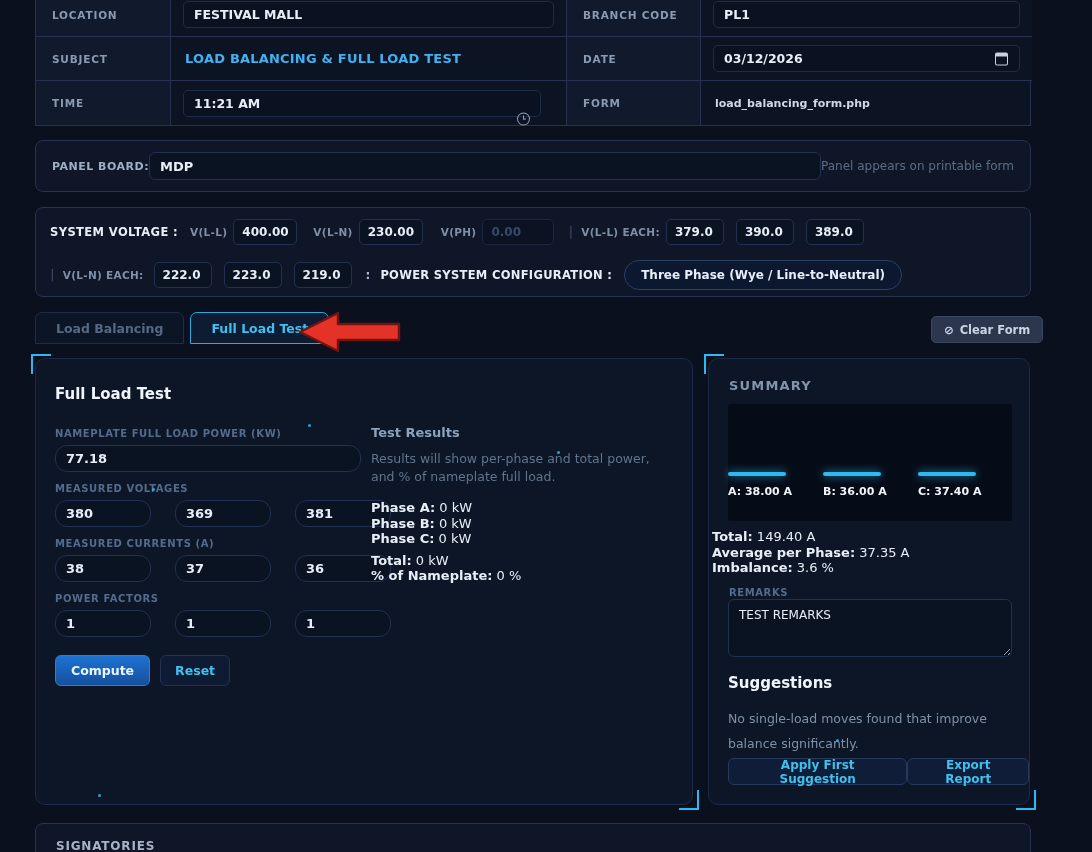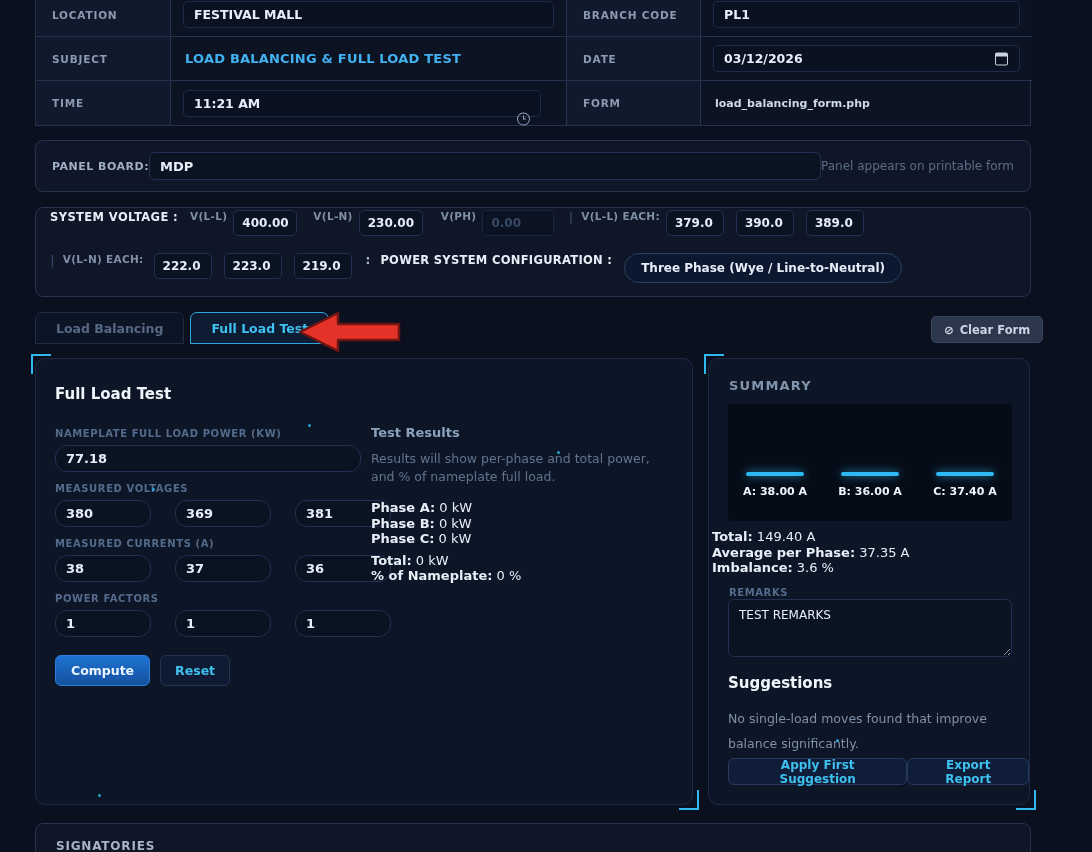--- a/index.html
+++ b/index.html
@@ -35,21 +35,21 @@
   .section{position:absolute;left:35px;width:996px;background:#0e1628;border:1px solid #27334f;
     border-radius:8px;box-sizing:border-box}
   
   #panel-board{top:140px;height:52px;display:flex;align-items:center;padding:0 16px}
   .pb-label{font-size:11px;font-weight:bold;letter-spacing:.5px;color:#9fb0c6;white-space:nowrap}
   .pb-input{width:672px;height:28px;background:#0a1322;border:1px solid #223152;border-radius:6px;
     color:#e8eef7;font-weight:bold;font-size:13px;padding:0 10px;box-sizing:border-box;font-family:inherit;outline:none}
   .pb-hint{margin-left:auto;color:#5b6d85;font-size:12px}
   
   #system-voltage{top:207px;height:90px;padding:2px 14px 0 14px}
-  .sv-row{display:flex;align-items:flex-start;height:43px}
+  .sv-row{display:flex;align-items:center;height:43px}
   .sv-title{font-size:11.5px;font-weight:bold;letter-spacing:.4px;color:#e8eef7;margin-right:12px;white-space:nowrap}
   .sv-lbl{font-size:10.5px;font-weight:bold;color:#7f8fa6;letter-spacing:.3px;margin-right:6px;white-space:nowrap}
   .sv-inp{height:26px;background:#0a1322;border:1px solid #223152;border-radius:5px;color:#e8eef7;
     font-weight:bold;font-size:12px;padding:0 8px;box-sizing:border-box;font-family:inherit;outline:none}
   .sv-inp:disabled{color:#394a66;background:#0b1322;border-color:#1a2740}
   .sv-div{color:#31425f;font-weight:bold;margin-right:8px;font-size:13px}
   .sv-colon{color:#aebbd0;font-weight:bold;margin:0 10px 0 0;font-size:12px}
   .sv-config-lbl{font-size:11.5px;font-weight:bold;color:#e8eef7;margin-right:12px;white-space:nowrap;letter-spacing:.3px}
   .sv-select{height:28px;border:1px solid #2c4061;border-radius:15px;background:#0c1830;color:#e8eef7;
     font-size:12px;font-weight:bold;display:flex;align-items:center;padding:0 16px;cursor:pointer}
@@ -83,21 +83,21 @@
     padding:7px 14px;border-radius:6px;font-family:inherit;cursor:pointer}
   .tr-col{position:absolute;left:335px;top:66px;width:305px}
   .tr-title{font-size:13px;font-weight:bold;color:#8da2bc;margin-bottom:10px}
   .tr-desc{font-size:12.5px;color:#60748e;line-height:1.45;margin-bottom:14px}
   .tr-line{font-size:13px;line-height:15.5px;color:#e8eef7}
   .tr-line b{font-weight:bold}
   .tr-gap{margin-top:6px}
   
   .summary-title{position:absolute;left:20px;top:19px;font-size:13px;font-weight:bold;letter-spacing:1.2px;color:#8294ac}
   .chart{position:absolute;left:19px;top:45px;width:284px;height:117px;background:#060c17;border-radius:3px}
-  .bar-group{position:absolute;top:68px;width:94px;display:flex;flex-direction:column;align-items:center;gap:9px}
+  .bar-group{position:absolute;top:68px;width:94px;display:flex;flex-direction:column;gap:9px}
   .bar-line{width:58px;height:4px;background:#2fb9f2;border-radius:2px;box-shadow:0 0 8px rgba(47,185,242,.75)}
   .bar-caption{font-size:11px;font-weight:bold;color:#f0f5fb;white-space:nowrap}
   .sum-stats{position:absolute;left:3px;top:170px;font-size:13px;line-height:15.5px;color:#e8eef7}
   .sum-stats b{font-weight:bold}
   .remarks-label{position:absolute;left:20px;top:228px;font-size:10px;font-weight:bold;letter-spacing:.6px;color:#546b8c}
   .remarks-area{position:absolute;left:19px;top:240px;width:284px;height:58px;background:#0a1322;border:1px solid #223152;
     border-radius:6px;color:#e8eef7;font-size:12px;padding:8px 10px;box-sizing:border-box;font-family:inherit;outline:none}
   .sugg-title{position:absolute;left:19px;top:315px;font-size:15px;font-weight:bold;color:#f0f5fb}
   .sugg-text{position:absolute;left:19px;top:347px;width:282px;font-size:12.5px;color:#7e90a8;line-height:25px}
   .sugg-btns{position:absolute;left:19px;top:399px;display:flex;}

